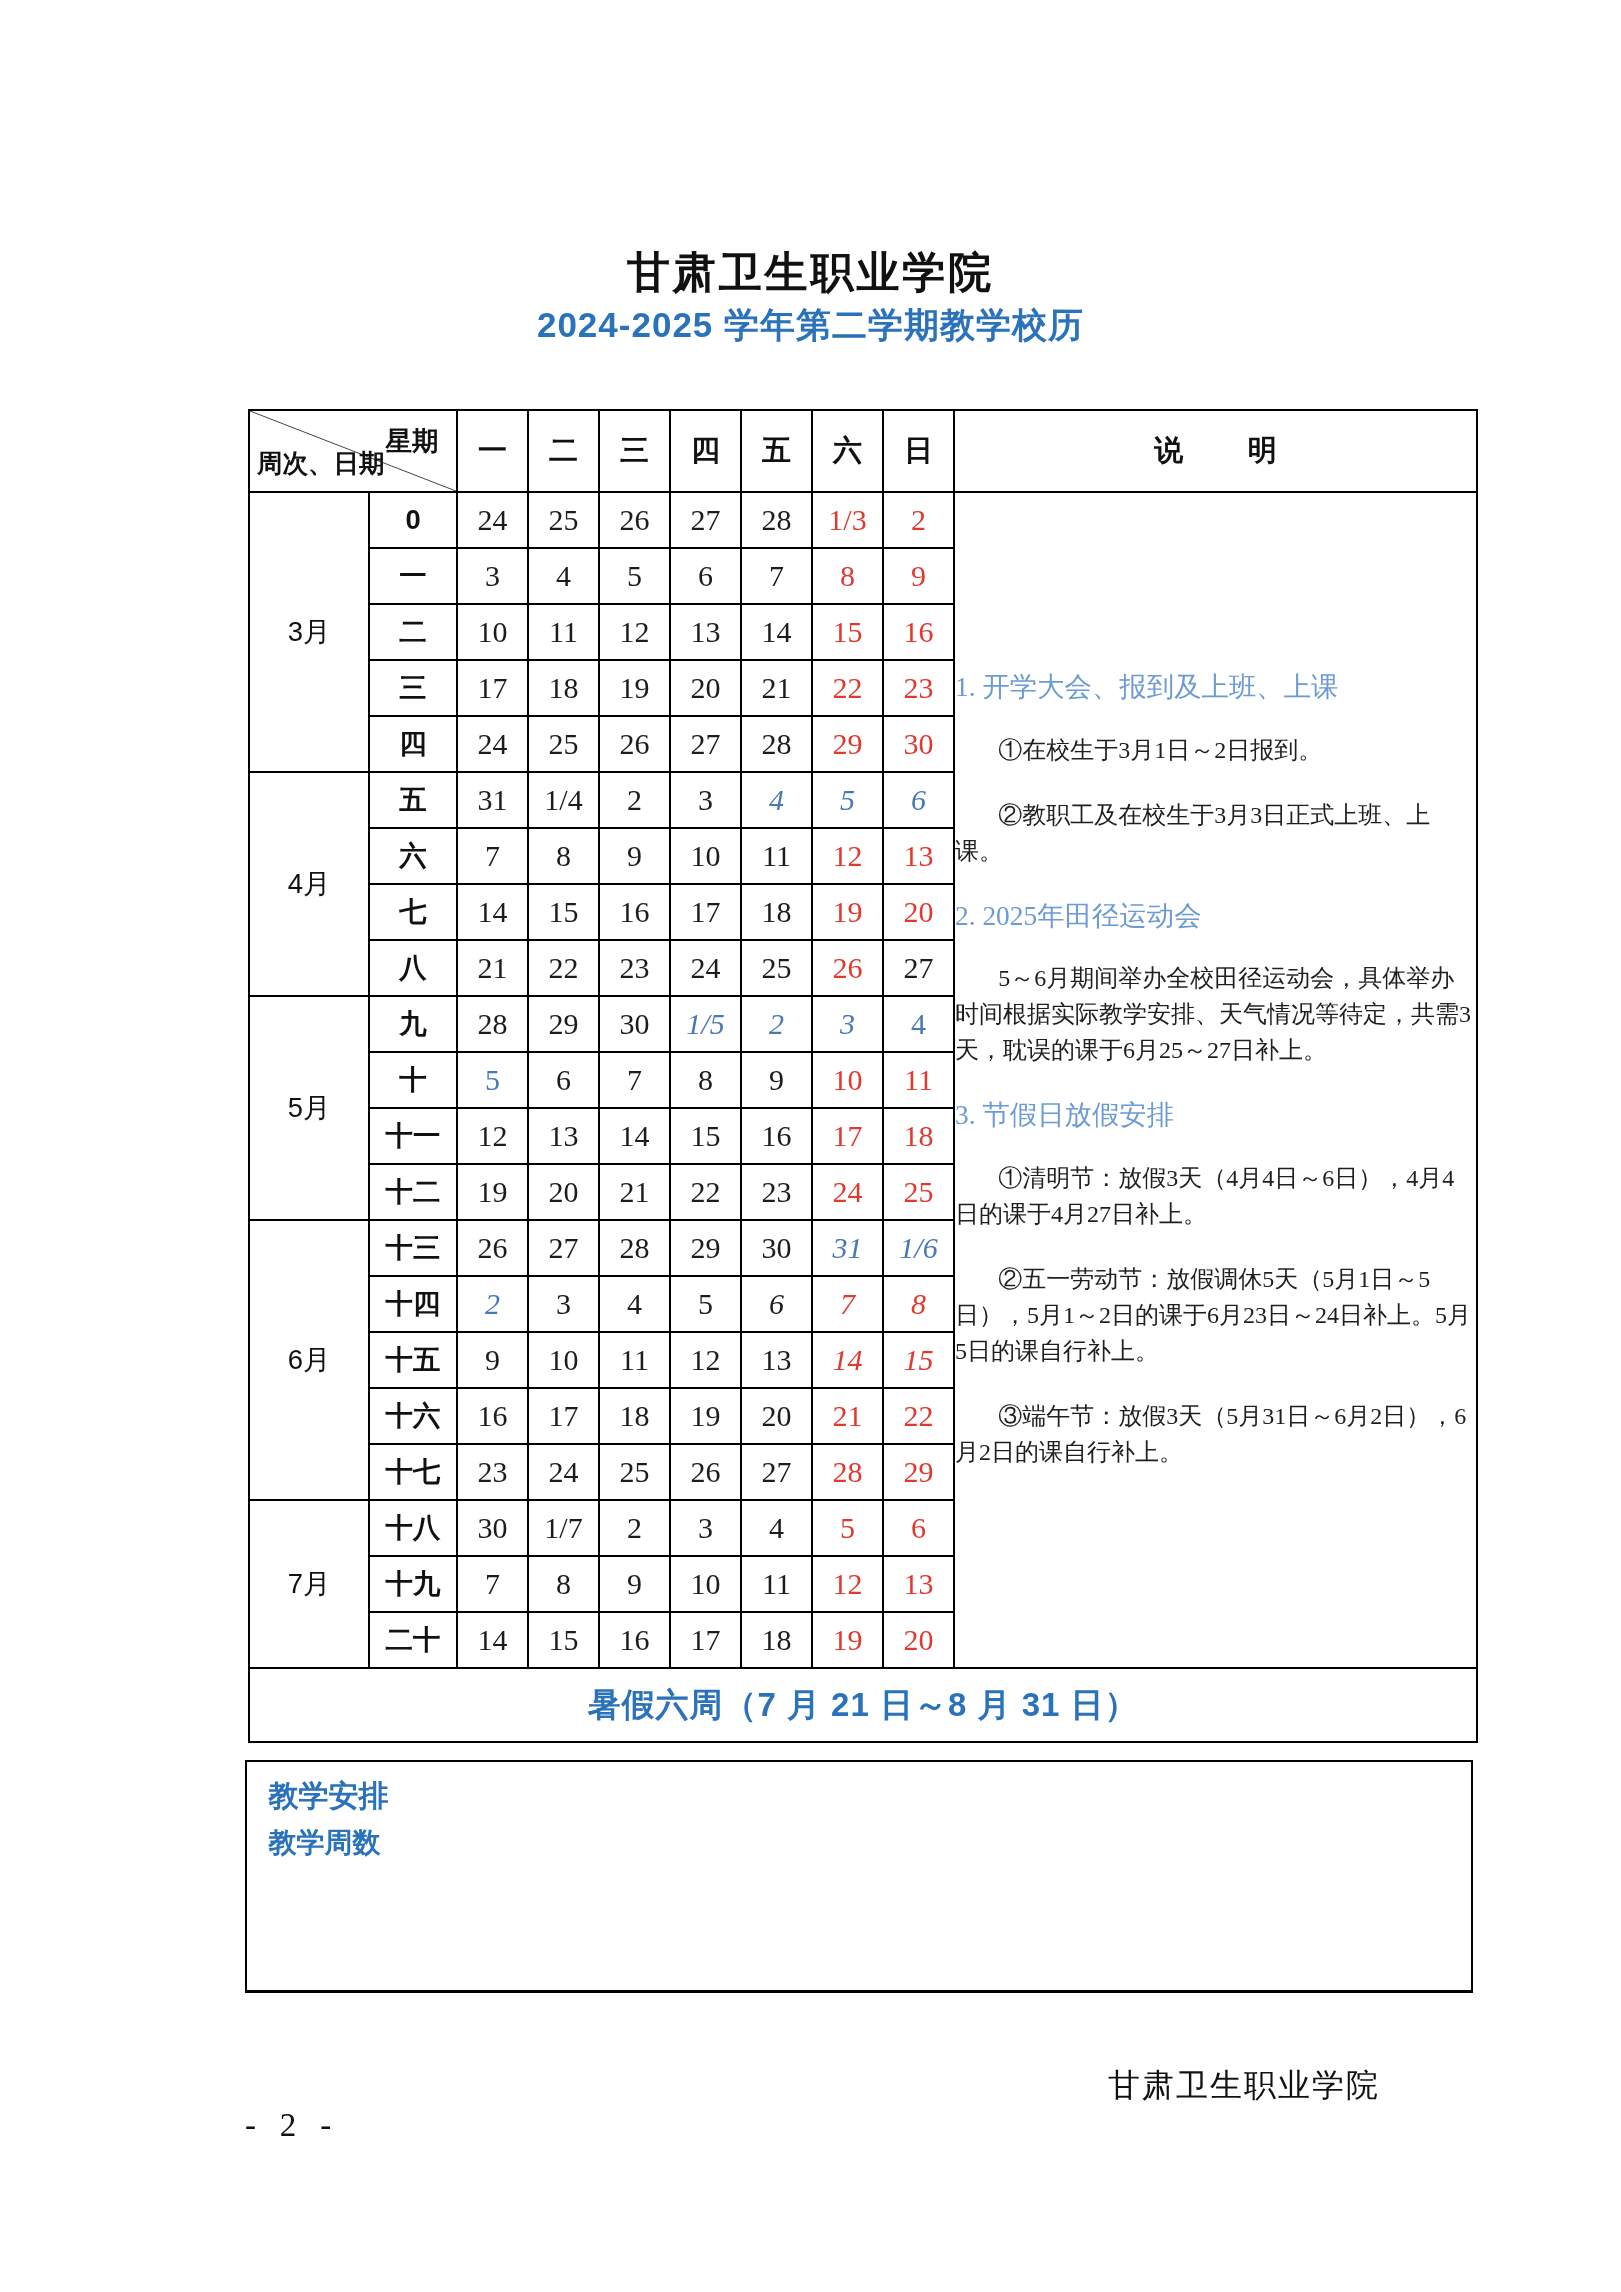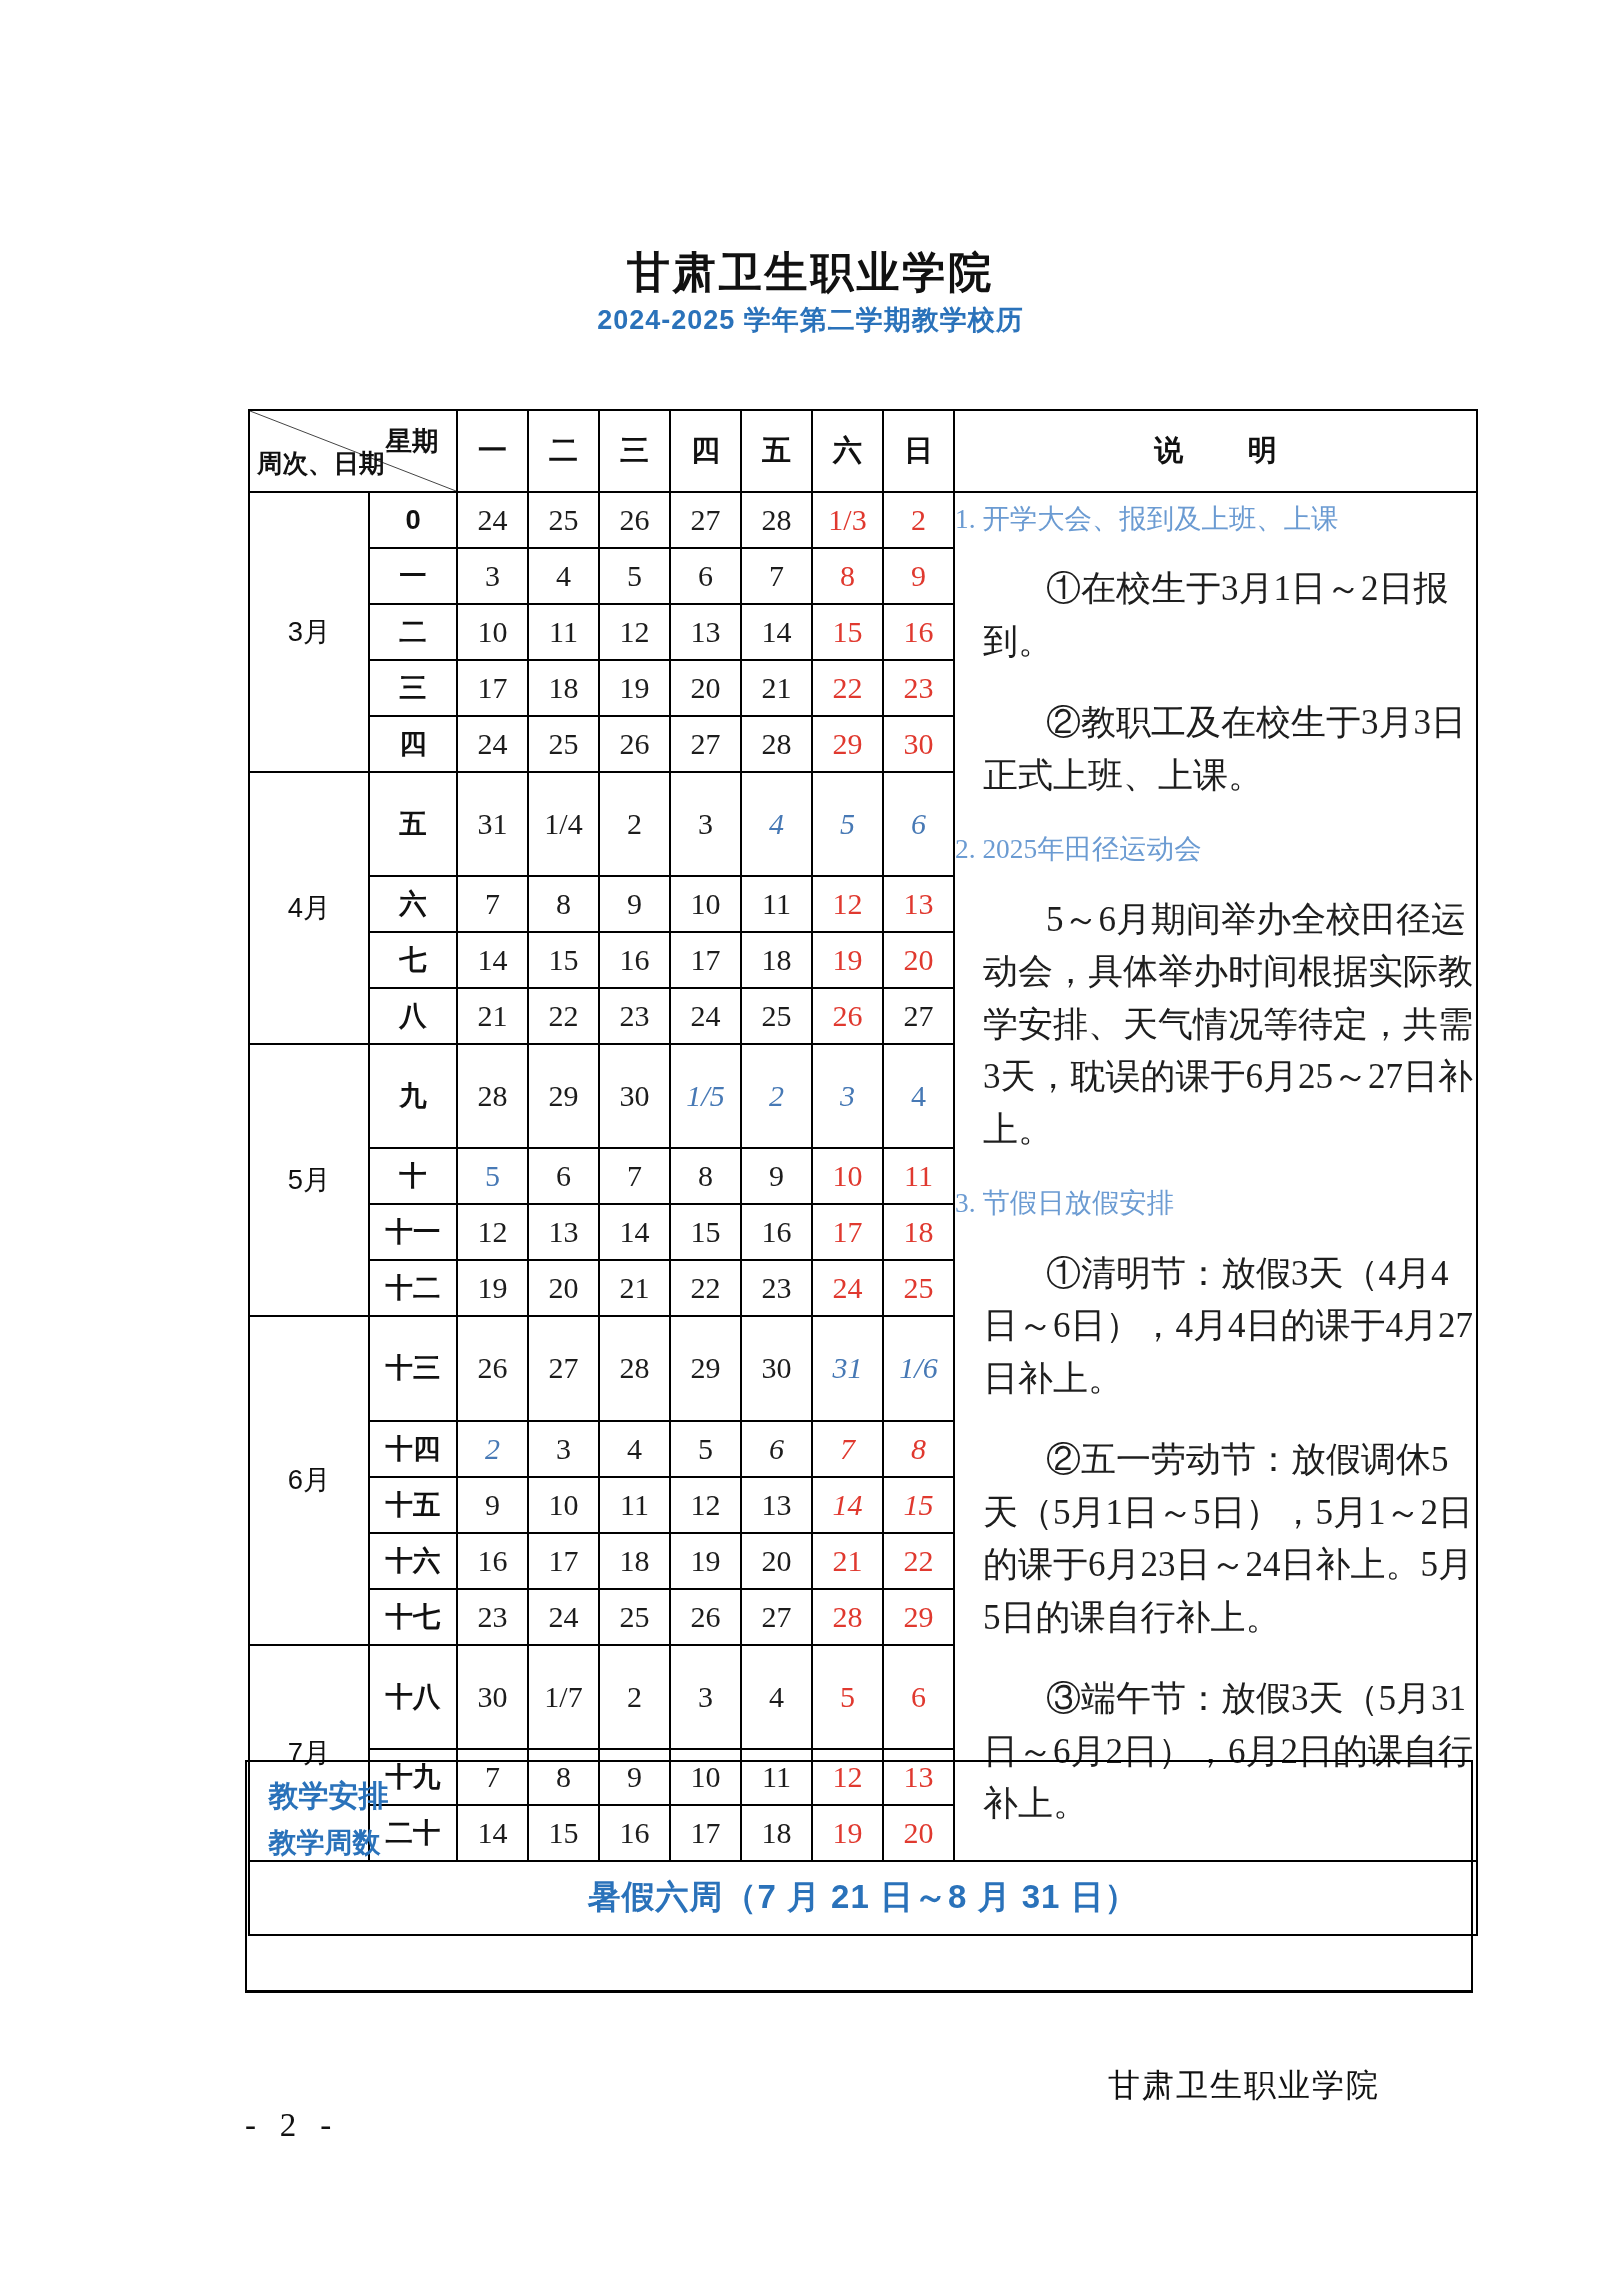--- a/index.html
+++ b/index.html
@@ -23,21 +23,21 @@
     margin:0;padding-top:247px;
     text-align:center;
     font-family:"Liberation Sans",sans-serif;
     font-weight:bold;font-size:43px;line-height:1.2;
     color:#111;letter-spacing:2.9px;
   }
   .subtitle{
     margin:5.9px 0 0;
     text-align:center;
     font-family:"Liberation Sans",sans-serif;
-    font-weight:bold;font-size:27px;line-height:1.2;
+    font-weight:bold;font-size:35px;line-height:1.2;
     color:var(--accent-blue);letter-spacing:1px;
   }
   
   table.calendar{
     position:absolute;left:248px;top:409px;
     width:1225px;
     border-collapse:collapse;table-layout:fixed;
     border:2.9px solid #000;
   }
   table.calendar td{border:2px solid #000;padding:0;vertical-align:middle;}
@@ -88,24 +88,23 @@
   }
   
   td.notes-cell{vertical-align:top;padding:15.7px 11.8px 0 11.8px;margin-left:27px;}
   .note-heading{
     margin:7.8px 0 25.5px;
     font-size:27.4px;line-height:1.35;color:var(--note-blue);
     font-family:"Liberation Serif",serif;
   }
   .note-para{
     margin:0 0 29px;
-    font-size:35px;line-height:1.5;color:#1e1e1e;
+    font-size:24px;line-height:1.5;color:#1e1e1e;
     text-indent:1.8em;
     font-family:"Liberation Serif",serif;
-    padding-left:28px;
   }
   
   .bottom-box{
     position:absolute;left:245px;top:1760px;
     width:1228px;height:233px;box-sizing:border-box;
     border:2.9px solid #000;border-bottom:3.9px solid #000;
     padding:9.8px 21.6px 0 21.6px;
   }
   .box-title{
     margin:3.9px 0 7.8px;text-align:left;

